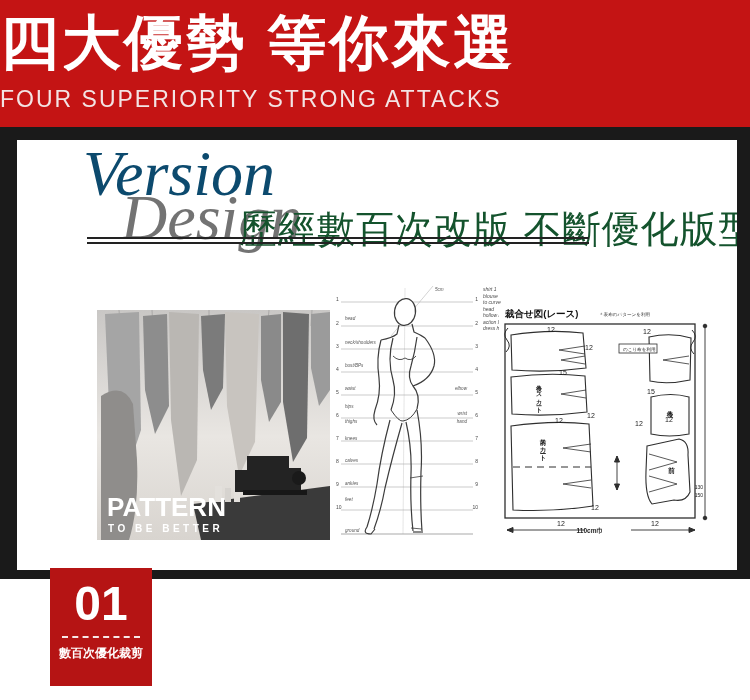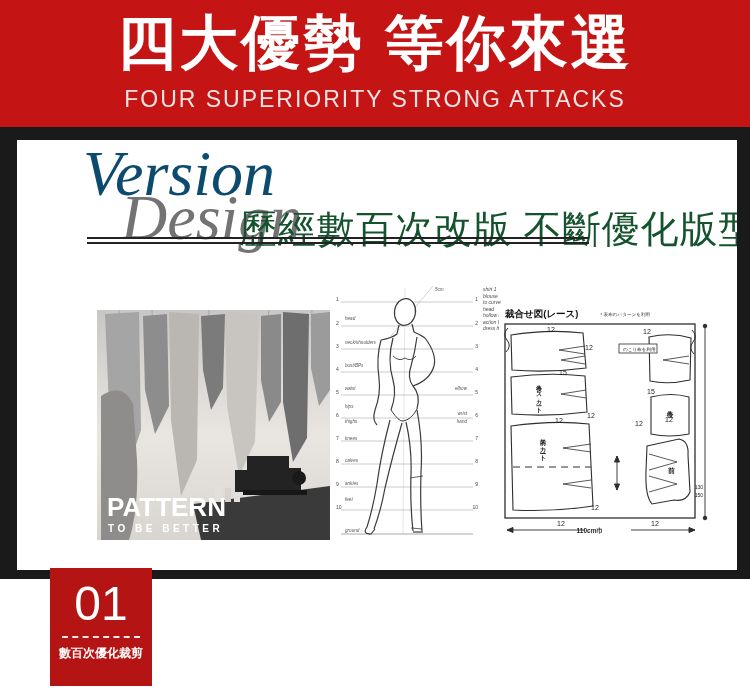--- a/index.html
+++ b/index.html
@@ -1,20 +1,20 @@
 <!DOCTYPE html>
 <html><head>
 <meta charset="utf-8">
 <style>
   *{margin:0;padding:0;box-sizing:border-box}
   html,body{width:750px;background:#fff;font-family:"Liberation Sans","DejaVu Sans",sans-serif}
   .page{position:relative;width:750px;height:700px;overflow:hidden;background:#fff}
 
   
-  .banner{position:absolute;left:0;top:0;width:750px;height:163px;background:#c41414;text-align:center;color:#fff}
+  .banner{position:absolute;left:0;top:0;width:750px;height:163px;background:#c41414;text-align:left;color:#fff}
   .banner-title{font-size:59px;font-weight:bold;letter-spacing:3px;padding-top:13px;line-height:1.05}
   .banner-sub{margin-top:11px;font-size:23px;letter-spacing:2px;color:#f3e4e4;font-weight:400}
 
   
   .frame{position:absolute;left:0;top:127px;width:750px;height:452px;background:#1a1a1a}
   .panel{position:absolute;left:17px;top:13px;width:720px;height:430px;background:#fff;overflow:hidden}
 
   .brand-top{position:absolute;left:66px;top:2px;font-family:"Liberation Serif","DejaVu Serif",serif;font-style:italic;font-size:64px;line-height:1;color:#0c4a6e}
   .brand-bottom{position:absolute;left:104px;top:46px;font-family:"Liberation Serif","DejaVu Serif",serif;font-style:italic;font-size:64px;line-height:1;color:#737373}
   .headline{position:absolute;left:222px;top:64px;font-size:38px;font-weight:400;color:#14532d;letter-spacing:1px;white-space:nowrap}
@@ -25,21 +25,21 @@
   .photo{position:absolute;left:80px;top:170px;width:233px;height:285px}
   .croquis{position:absolute;left:316px;top:142px;width:148px;height:263px}
   .mnotes{position:absolute;left:466px;top:146px;width:42px;font-size:5px;line-height:6.5px;color:#4a4a4a;font-style:italic}
   .diagram{position:absolute;left:482px;top:164px;width:238px;height:250px}
   .vlab{position:absolute;writing-mode:vertical-rl;font-size:6px;line-height:7px;letter-spacing:.5px;color:#1d1d1d;font-weight:bold}
   .hlab{position:absolute;font-size:7px;color:#1d1d1d;font-weight:bold}
 
   
   .footer{position:absolute;left:0;top:579px;width:750px;height:121px;background:#fff}
   .numbox{position:absolute;left:50px;top:568px;width:102px;height:118px;background:#b51414;color:#fff;text-align:center;z-index:3}
-  .numbox-num{font-size:48px;font-weight:400;padding-top:10px;line-height:1.1}
+  .numbox-num{font-size:48px;font-weight:700;padding-top:10px;line-height:1.1}
   .numbox-dash{width:78px;margin:5px auto 7px auto;border-top:2px dashed rgba(255,255,255,.9)}
   .numbox-cap{font-size:12px;font-weight:bold;letter-spacing:0}
 
   svg text{font-family:"Liberation Sans","DejaVu Sans",sans-serif}
   .sketchtxt{fill:#555;font-style:italic}
 </style>
 </head>
 <body>
 
 <div class="page">

